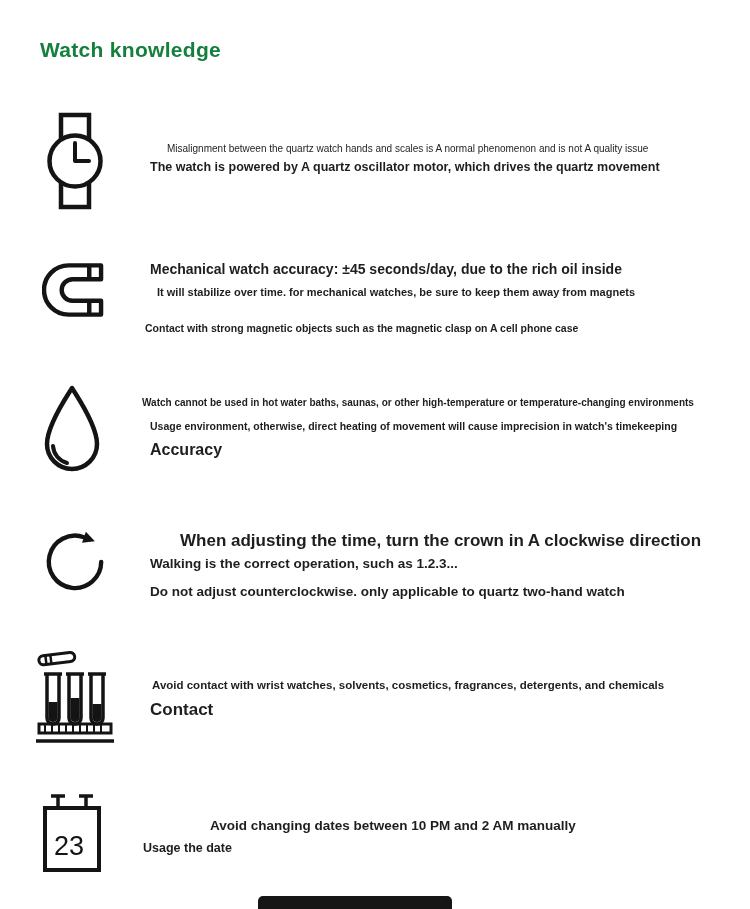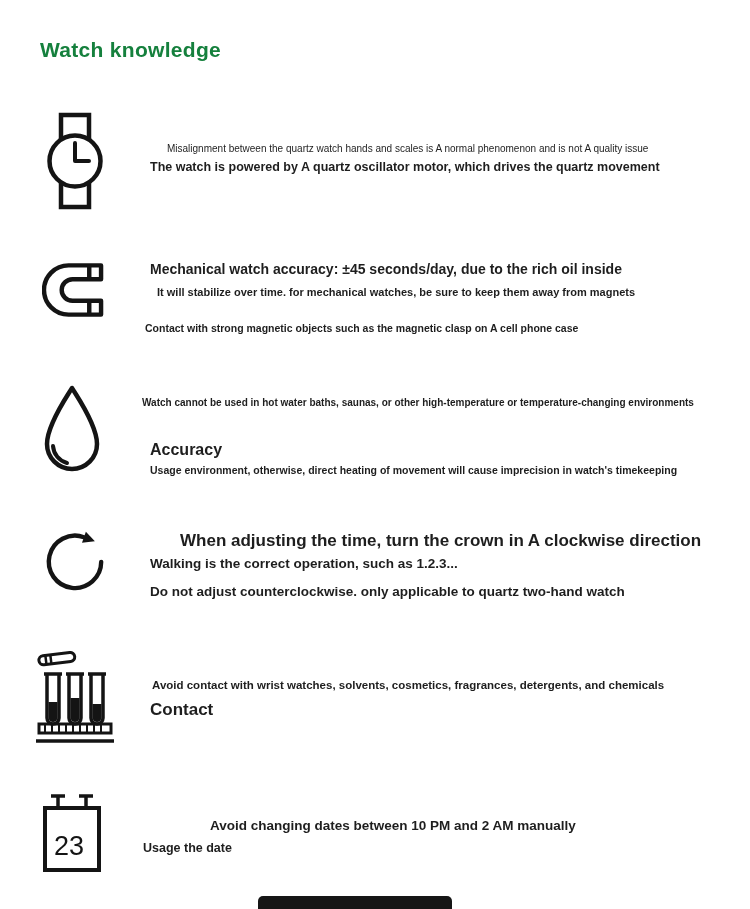--- a/index.html
+++ b/index.html
@@ -26,21 +26,21 @@
   .line { position:absolute; white-space:nowrap; color:#1e1e1e; }
 
   .s1l1 { left:167px; top:143px; font-size:10px;   font-weight:400; }
   .s1l2 { left:150px; top:160px; font-size:12.5px; font-weight:700; }
 
   .s2l1 { left:150px; top:261px; font-size:14px;   font-weight:700; }
   .s2l2 { left:157px; top:286px; font-size:11px; font-weight:700; }
   .s2l3 { left:145px; top:311px; font-size:10.5px; font-weight:600;margin-top:11px; }
 
   .s3l1 { left:142px; top:397px; font-size:10px;   font-weight:600; }
-  .s3l2 { left:150px; top:420px; font-size:10.5px; font-weight:700;margin-top:44px; }
+  .s3l2 { left:150px; top:420px; font-size:10.5px; font-weight:700; }
   .s3h  { left:150px; top:441px; font-size:16px;   font-weight:700; }
 
   .s4l1 { left:180px; top:531px; font-size:17px;   font-weight:700; }
   .s4l2 { left:150px; top:556px; font-size:13.5px; font-weight:700; }
   .s4l3 { left:150px; top:584px; font-size:13.5px; font-weight:700; }
 
   .s5l1 { left:152px; top:679px; font-size:11.5px; font-weight:700; }
   .s5h  { left:150px; top:700px; font-size:17px;   font-weight:700; }
 
   .s6l1 { left:210px; top:818px; font-size:13.5px; font-weight:700; }

